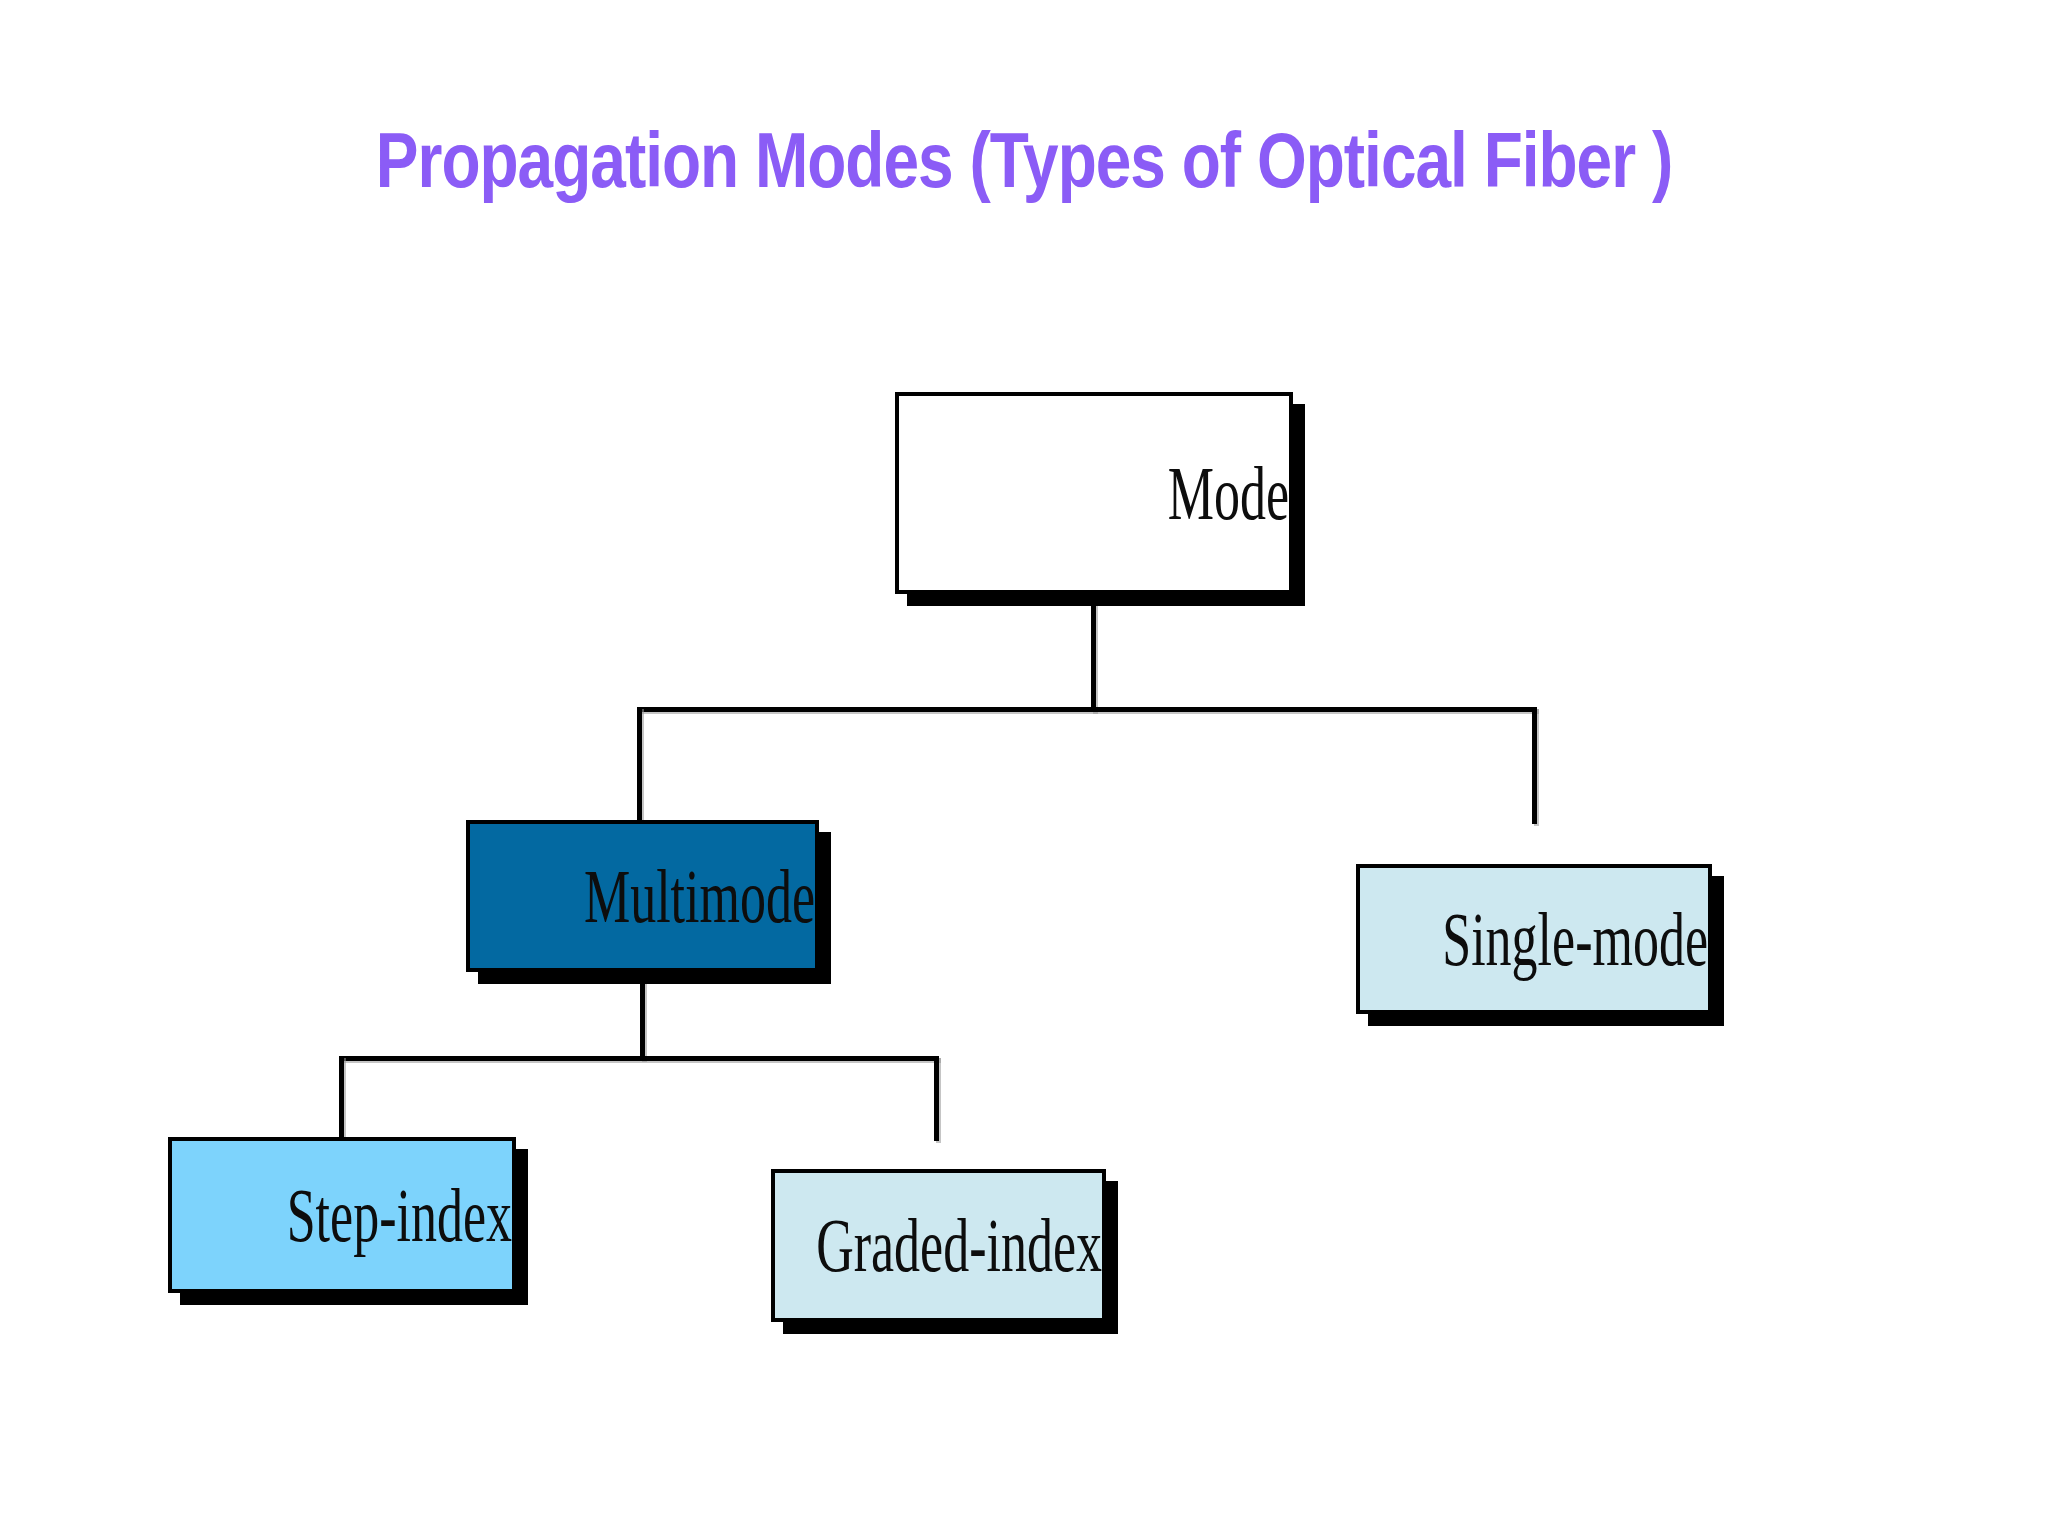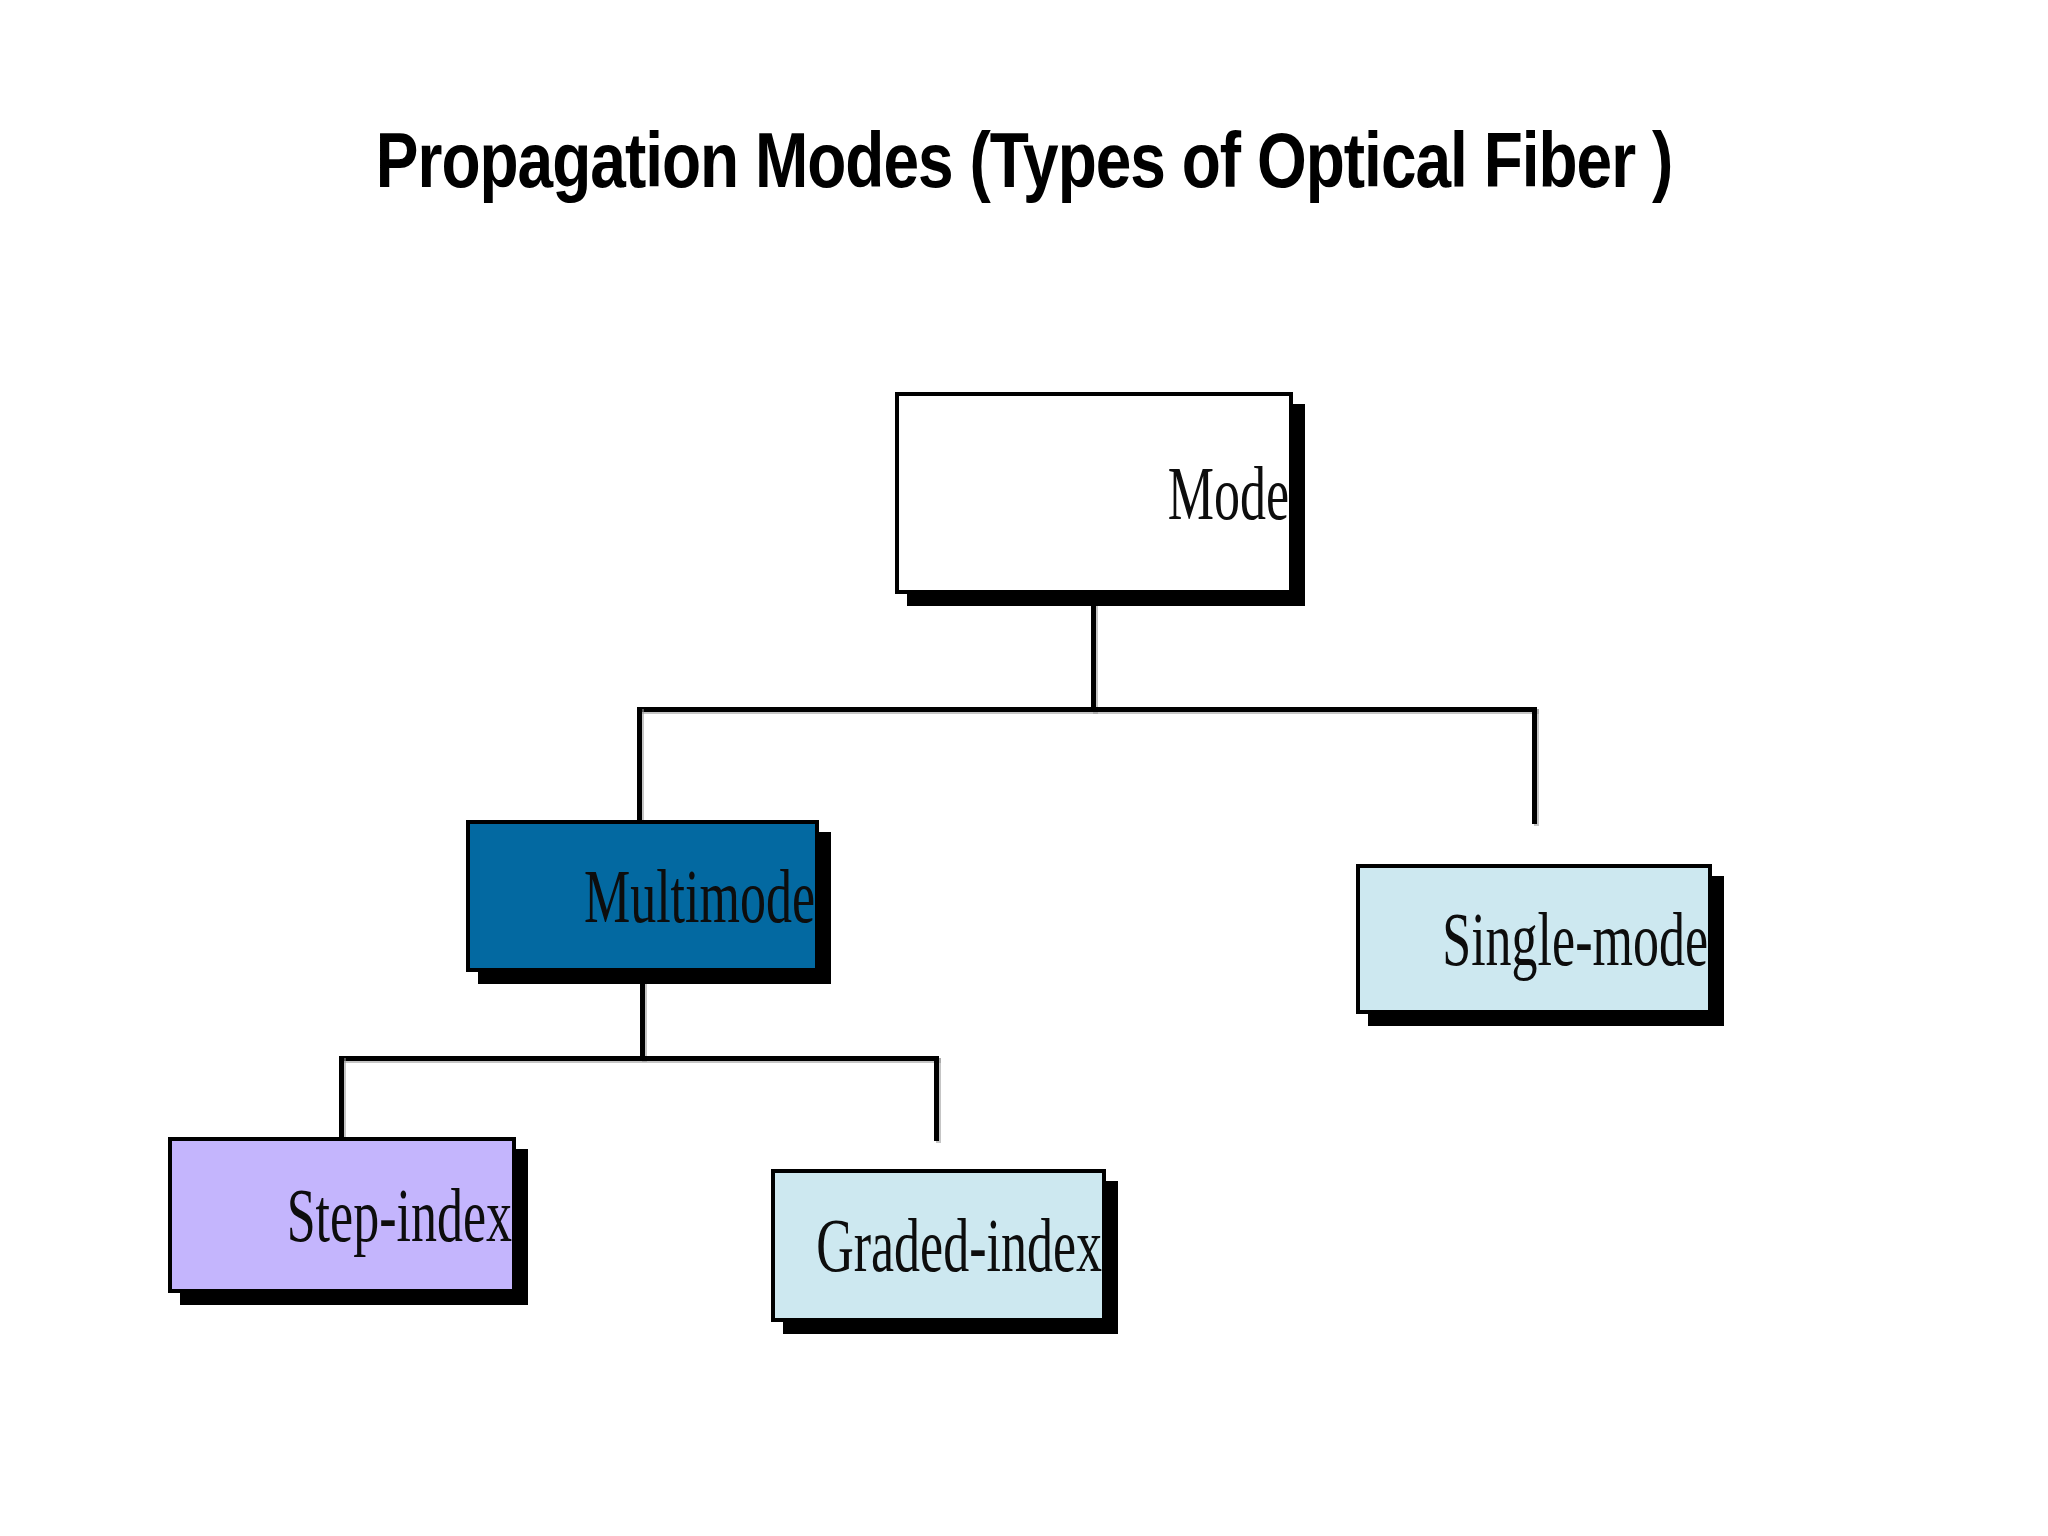--- a/index.html
+++ b/index.html
@@ -67,21 +67,21 @@
   #stem-multimode   { left: 640px;  top: 974px;  width: 5px;   height: 86px; }
   #h-level2         { left: 339px;  top: 1056px; width: 600px; height: 5px; }
   #drop-step-index  { left: 339px;  top: 1056px; width: 5px;   height: 85px; }
   #drop-graded-index{ left: 934px;  top: 1056px; width: 5px;   height: 85px; }
 </style>
 </head>
 <body>
 
 <div class="slide" style="background-color: rgb(255, 255, 255);">
 
-  <div class="slide-title" style="color: #000000;">
+  <div class="slide-title" style="color: #8b5cf6;">
     <span class="stretch">Propagation Modes (Types of Optical Fiber )</span>
   </div>
 
   <div class="line" id="stem-mode" style="background-color: rgb(0, 0, 0);"></div>
   <div class="line" id="h-level1" style="background-color: rgb(0, 0, 0);"></div>
   <div class="line" id="drop-multimode" style="background-color: rgb(0, 0, 0);"></div>
   <div class="line" id="drop-single-mode" style="background-color: rgb(0, 0, 0);"></div>
   <div class="line" id="stem-multimode" style="background-color: rgb(0, 0, 0);"></div>
   <div class="line" id="h-level2" style="background-color: rgb(0, 0, 0);"></div>
   <div class="line" id="drop-step-index" style="background-color: rgb(0, 0, 0);"></div>
@@ -92,21 +92,21 @@
   </div>
 
   <div class="node" id="node-multimode" style="background-color: #0369a1;">
     <span class="label">Multimode</span>
   </div>
 
   <div class="node" id="node-single-mode" style="background-color: rgb(205, 232, 240);">
     <span class="label">Single-mode</span>
   </div>
 
-  <div class="node" id="node-step-index" style="background-color: #c4b5fd;">
+  <div class="node" id="node-step-index" style="background-color: #7dd3fc;">
     <span class="label">Step-index</span>
   </div>
 
   <div class="node" id="node-graded-index" style="background-color: rgb(205, 232, 240); margin-top: 32px;">
     <span class="label">Graded-index</span>
   </div>
 
 </div>
 
 </body></html>

